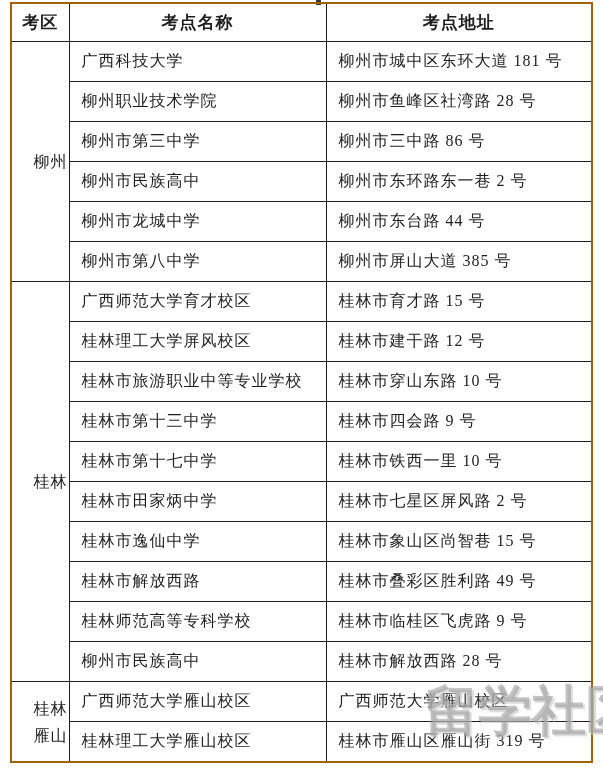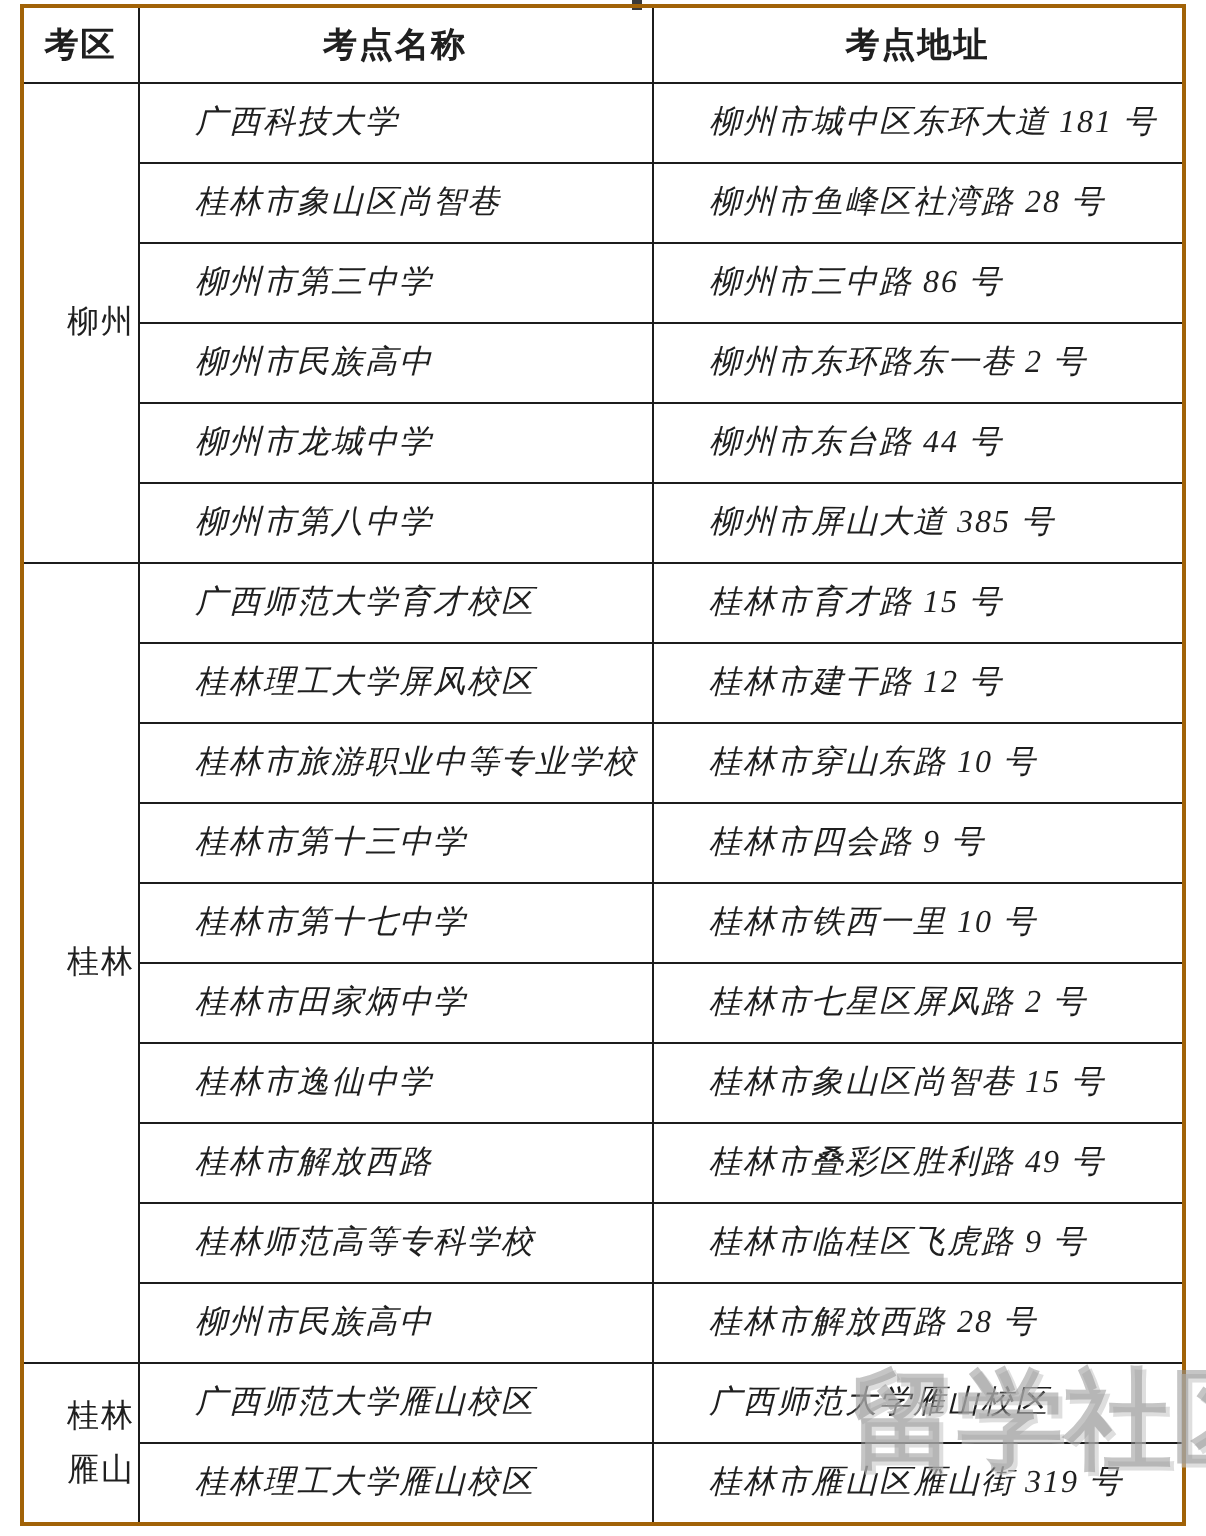--- a/index.html
+++ b/index.html
@@ -54,22 +54,21 @@
   col.c-region  { width: 58px;  }
   col.c-name    { width: 257px; }
   col.c-address { width: 266px; }
   td.region-cell {
     text-align: right;
     white-space: normal;
     line-height: 27px;
     font-size: 16px;
   }
   td.name-cell, td.addr-cell {
-    padding-left: 28px;
-    font-style: italic;
+    padding-left: 12px;
   }
   .watermark {
     position: absolute;
     left: 424px;
     top: 684px;
     width: 180px;
     text-align: center;
     pointer-events: none;
     font-family: "Liberation Sans", "DejaVu Sans", sans-serif;
   }
@@ -110,21 +109,21 @@
         <th>考点地址</th>
       </tr>
     </thead>
     <tbody id="table-body">
         <tr>
           <td class="region-cell" rowspan="6">柳州</td>
           <td class="name-cell">广西科技大学</td>
           <td class="addr-cell">柳州市城中区东环大道 181 号</td>
         </tr>
         <tr>
-          <td class="name-cell">桂林市象山区尚智巷</td>
+          <td class="name-cell">柳州职业技术学院</td>
           <td class="addr-cell">柳州市鱼峰区社湾路 28 号</td>
         </tr>
         <tr>
           <td class="name-cell">柳州市第三中学</td>
           <td class="addr-cell">柳州市三中路 86 号</td>
         </tr>
         <tr>
           <td class="name-cell">柳州市民族高中</td>
           <td class="addr-cell">柳州市东环路东一巷 2 号</td>
         </tr>

